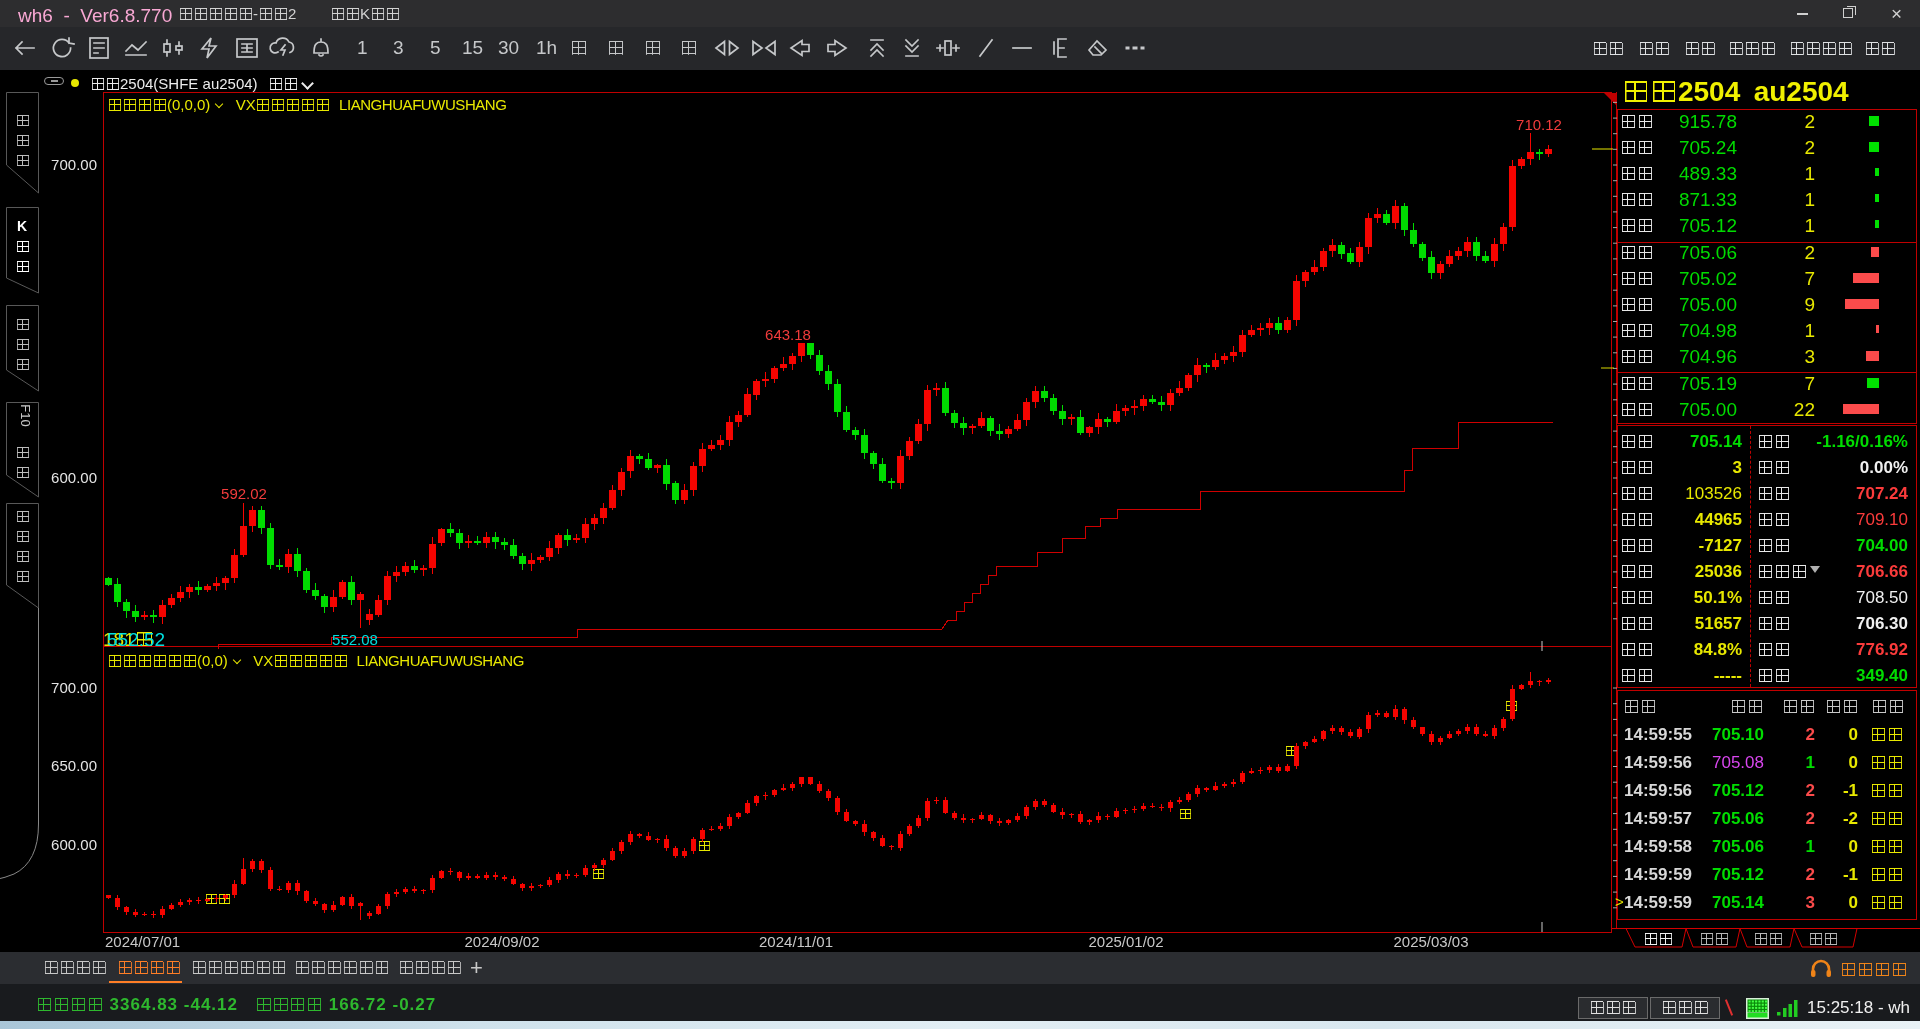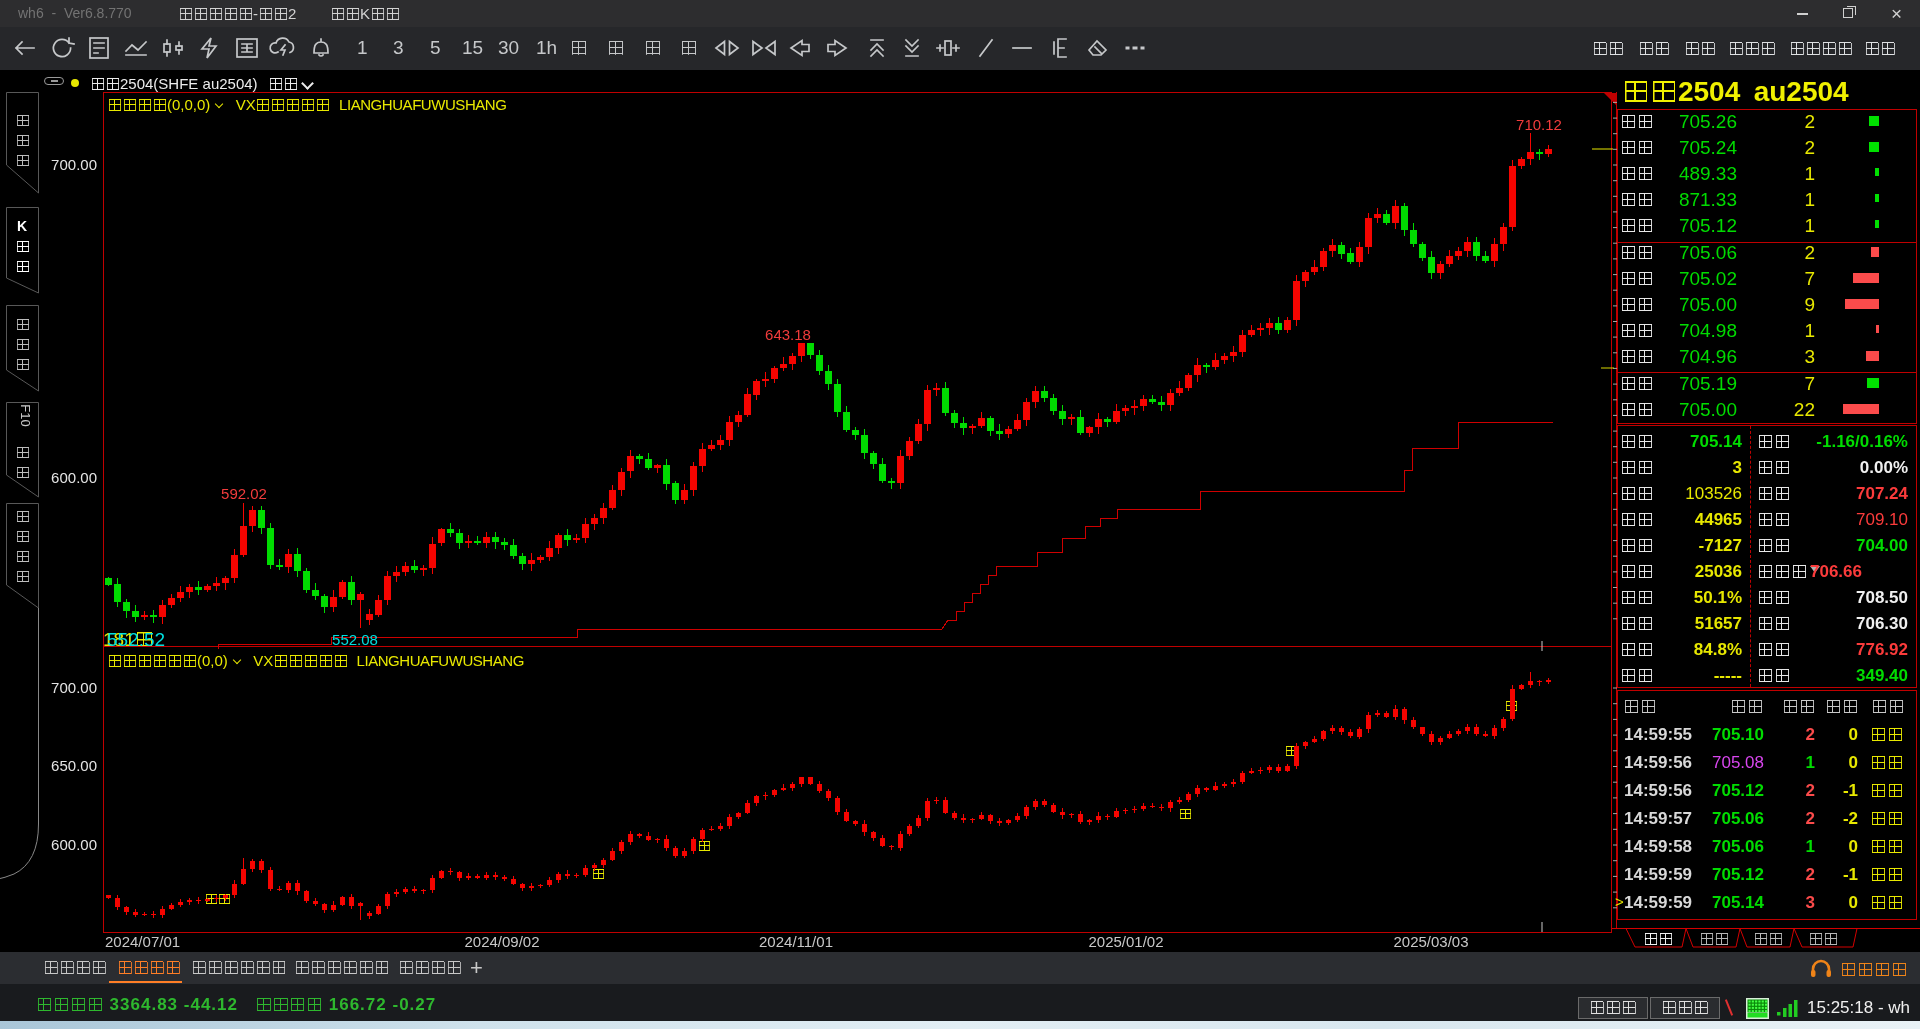--- a/index.html
+++ b/index.html
@@ -7,21 +7,21 @@
 linear-gradient(currentColor 0 0) 0 4%/100% 9.5% no-repeat,
 linear-gradient(currentColor 0 0) 0 50%/100% 9.5% no-repeat,
 linear-gradient(currentColor 0 0) 0 96%/100% 9.5% no-repeat,
 linear-gradient(currentColor 0 0) 47% 50%/9.5% 92% no-repeat,
 linear-gradient(currentColor 0 0) 0 50%/7% 92% no-repeat,
 linear-gradient(currentColor 0 0) 100% 50%/7% 92% no-repeat}
 .ch{display:inline-block;width:6px;height:6px;border-right:1.6px solid;border-bottom:1.6px solid;transform:rotate(45deg);margin:0 5px 3px 6px}
 </style></head><body>
 <div class="ab" style="left:0;top:0;width:1920px;height:27px;background:#2d2d2f"></div>
 <div class="ab" style="left:0;top:27px;width:1920px;height:43px;background:#26272a"></div>
-<div class="ab" style="left:18px;top:5px;color:#737373;font-size:14px">wh6&nbsp;&nbsp;-&nbsp;&nbsp;Ver6.8.770</div>
+<div class="ab" style="left:18px;top:5px;color:#f9a8d4;font-size:19px">wh6&nbsp;&nbsp;-&nbsp;&nbsp;Ver6.8.770</div>
 <div class="ab" style="left:178px;top:5px;color:#d2d2d2;font-size:15px"><i></i><i></i><i></i><i></i><i></i>-<i></i><i></i>2</div>
 <div class="ab" style="left:330px;top:5px;color:#d2d2d2;font-size:15px"><i></i><i></i>K<i></i><i></i></div>
 <div class="ab" style="left:1797px;top:13px;width:11px;height:1.5px;background:#d0d0d0"></div>
 <div class="ab" style="left:1843px;top:8px;width:10px;height:10px;border:1.4px solid #d0d0d0"></div>
 <div class="ab" style="left:1847px;top:6px;width:9px;height:9px;border:1.4px solid #d0d0d0;border-left:none;border-bottom:none"></div>
 <div class="ab" style="left:1891px;top:7px;color:#d0d0d0;font-size:19px;line-height:14px">×</div>
 <div class="ab" style="left:1592px;top:40px;color:#dfe1e3;font-size:16px"><i></i><i></i></div>
 <div class="ab" style="left:1638px;top:40px;color:#dfe1e3;font-size:16px"><i></i><i></i></div>
 <div class="ab" style="left:1684px;top:40px;color:#dfe1e3;font-size:16px"><i></i><i></i></div>
 <div class="ab" style="left:1728px;top:40px;color:#dfe1e3;font-size:16px"><i></i><i></i><i></i></div>
@@ -70,21 +70,21 @@
 <div class="ab" style="left:16px;top:528px;color:#bdbdbd;font-size:14px;font-weight:normal"><i></i></div>
 <div class="ab" style="left:16px;top:548px;color:#bdbdbd;font-size:14px;font-weight:normal"><i></i></div>
 <div class="ab" style="left:16px;top:568px;color:#bdbdbd;font-size:14px;font-weight:normal"><i></i></div>
 <div class="ab" style="left:1612px;top:70px;width:308px;height:882px;background:#000">
     <div class="ab" style="left:4px;top:22px;width:1px;height:836px;background:#c00000"></div>
     <div class="ab" style="left:10px;top:6px;color:#f0f000;font-size:28px;font-weight:bold;white-space:nowrap"><i></i><i></i>2504&nbsp; au2504</div>
     <div class="ab" style="left:5px;top:39px;width:300px;height:315px;border:1px solid #c00000"></div>
     <div class="ab" style="left:5px;top:172px;width:300px;height:1px;background:#c00000"></div>
     <div class="ab" style="left:5px;top:302px;width:300px;height:1px;background:#c00000"></div>
     <div class="ab" style="left:8px;top:42px;color:#e8e8e8;font-size:17px"><i></i><i></i></div>
-    <div class="ab" style="left:60px;top:41px;width:65px;color:#00dc00;font-size:19px;text-align:right">705.26</div>
+    <div class="ab" style="left:60px;top:41px;width:65px;color:#00dc00;font-size:19px;text-align:right">915.78</div>
     <div class="ab" style="left:140px;top:41px;width:63px;color:#e8e800;font-size:19px;text-align:right">2</div>
     <div class="ab" style="left:257px;top:46px;width:10px;height:10px;background:#00e000"></div>
     <div class="ab" style="left:8px;top:68px;color:#e8e8e8;font-size:17px"><i></i><i></i></div>
     <div class="ab" style="left:60px;top:67px;width:65px;color:#00dc00;font-size:19px;text-align:right">705.24</div>
     <div class="ab" style="left:140px;top:67px;width:63px;color:#e8e800;font-size:19px;text-align:right">2</div>
     <div class="ab" style="left:257px;top:72px;width:10px;height:10px;background:#00e000"></div>
     <div class="ab" style="left:8px;top:94px;color:#e8e8e8;font-size:17px"><i></i><i></i></div>
     <div class="ab" style="left:60px;top:93px;width:65px;color:#00dc00;font-size:19px;text-align:right">489.33</div>
     <div class="ab" style="left:140px;top:93px;width:63px;color:#e8e800;font-size:19px;text-align:right">1</div>
     <div class="ab" style="left:263px;top:98px;width:4px;height:8px;background:#00e000"></div>
@@ -150,23 +150,23 @@
     <div class="ab" style="left:198px;top:362px;width:98px;color:#00dc00;font-size:17px;font-weight:bold;text-align:right">-1.16/0.16%</div>
     <div class="ab" style="left:145px;top:388px;color:#e8e8e8;font-size:17px;white-space:nowrap"><i></i><i></i></div>
     <div class="ab" style="left:198px;top:388px;width:98px;color:#f0f0f0;font-size:17px;font-weight:bold;text-align:right">0.00%</div>
     <div class="ab" style="left:145px;top:414px;color:#e8e8e8;font-size:17px;white-space:nowrap"><i></i><i></i></div>
     <div class="ab" style="left:198px;top:414px;width:98px;color:#fb3b3b;font-size:17px;font-weight:bold;text-align:right">707.24</div>
     <div class="ab" style="left:145px;top:440px;color:#e8e8e8;font-size:17px;white-space:nowrap"><i></i><i></i></div>
     <div class="ab" style="left:198px;top:440px;width:98px;color:#fb3b3b;font-size:17px;font-weight:normal;text-align:right">709.10</div>
     <div class="ab" style="left:145px;top:466px;color:#e8e8e8;font-size:17px;white-space:nowrap"><i></i><i></i></div>
     <div class="ab" style="left:198px;top:466px;width:98px;color:#00dc00;font-size:17px;font-weight:bold;text-align:right">704.00</div>
     <div class="ab" style="left:145px;top:492px;color:#e8e8e8;font-size:17px;white-space:nowrap"><i></i><i></i><i></i><span style="display:inline-block;width:0;height:0;border:5px solid transparent;border-top:7px solid #b0b0b0;vertical-align:-1px;margin-left:2px"></span></div>
-    <div class="ab" style="left:198px;top:492px;width:98px;color:#fb3b3b;font-size:17px;font-weight:bold;text-align:left">706.66</div>
+    <div class="ab" style="left:198px;top:492px;width:98px;color:#fb3b3b;font-size:17px;font-weight:bold;text-align:right">706.66</div>
     <div class="ab" style="left:145px;top:518px;color:#e8e8e8;font-size:17px;white-space:nowrap"><i></i><i></i></div>
-    <div class="ab" style="left:198px;top:518px;width:98px;color:#f0f0f0;font-size:17px;font-weight:bold;text-align:right">708.50</div>
+    <div class="ab" style="left:198px;top:518px;width:98px;color:#f0f0f0;font-size:17px;font-weight:normal;text-align:right">708.50</div>
     <div class="ab" style="left:145px;top:544px;color:#e8e8e8;font-size:17px;white-space:nowrap"><i></i><i></i></div>
     <div class="ab" style="left:198px;top:544px;width:98px;color:#f0f0f0;font-size:17px;font-weight:bold;text-align:right">706.30</div>
     <div class="ab" style="left:145px;top:570px;color:#e8e8e8;font-size:17px;white-space:nowrap"><i></i><i></i></div>
     <div class="ab" style="left:198px;top:570px;width:98px;color:#fb3b3b;font-size:17px;font-weight:bold;text-align:right">776.92</div>
     <div class="ab" style="left:145px;top:596px;color:#e8e8e8;font-size:17px;white-space:nowrap"><i></i><i></i></div>
     <div class="ab" style="left:198px;top:596px;width:98px;color:#00dc00;font-size:17px;font-weight:bold;text-align:right">349.40</div>
     <div class="ab" style="left:5px;top:620px;width:300px;height:230px;border:1px solid #c00000"></div>
     <div class="ab" style="left:11px;top:627px;color:#c8c8c8;font-size:17px"><i></i><i></i></div>
     <div class="ab" style="left:118px;top:627px;color:#c8c8c8;font-size:17px"><i></i><i></i></div>
     <div class="ab" style="left:170px;top:627px;color:#c8c8c8;font-size:17px"><i></i><i></i></div>

